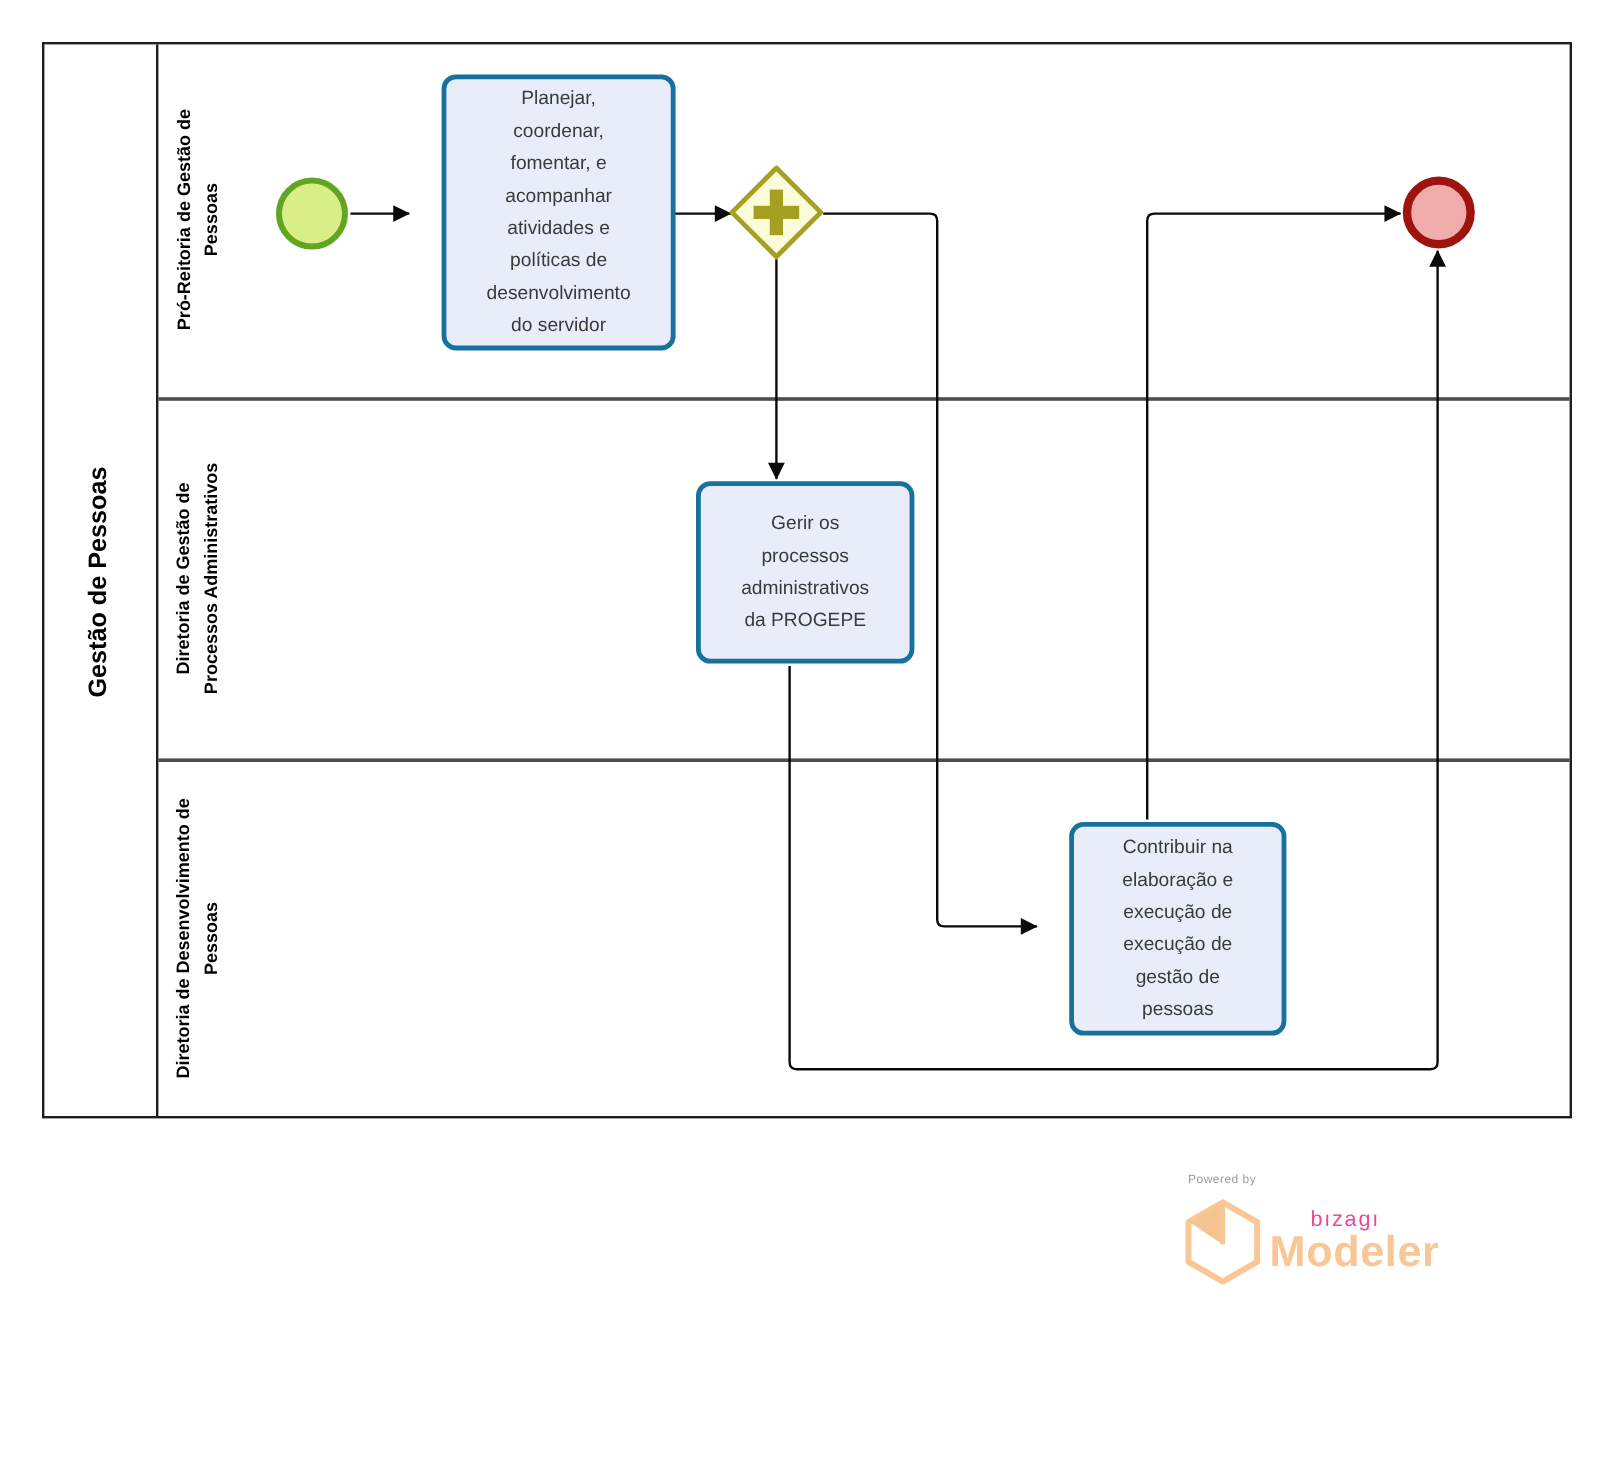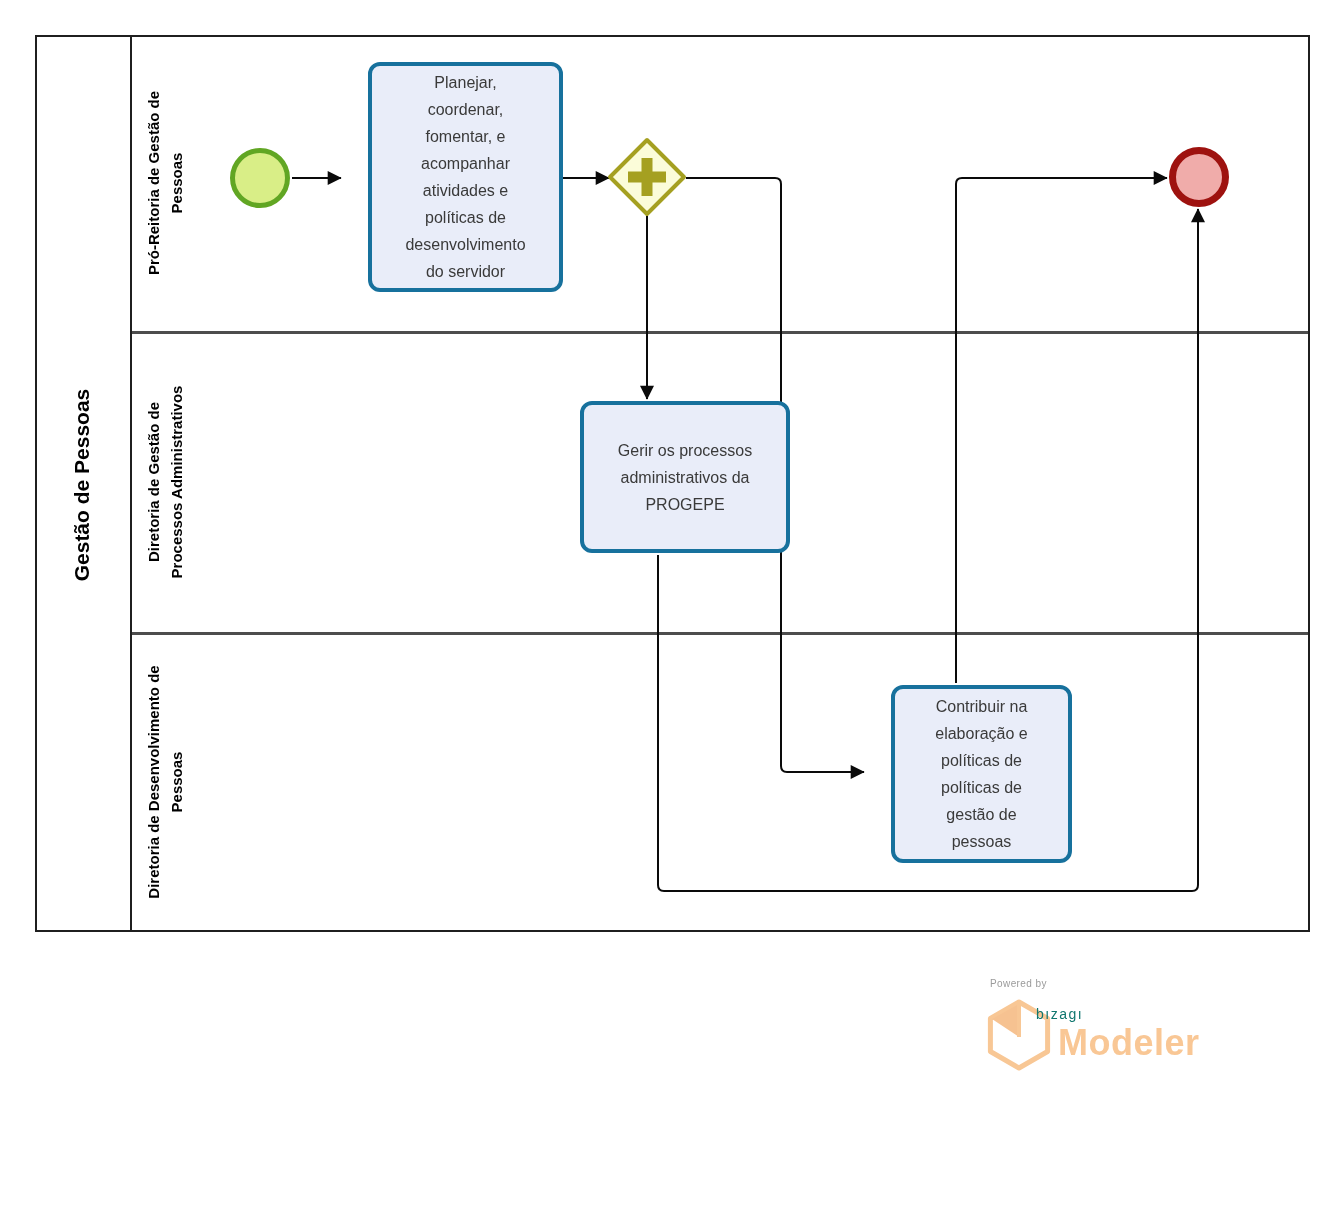--- a/index.html
+++ b/index.html
@@ -46,21 +46,21 @@
     left:1169px;top:147px;width:60px;height:60px;
     border:7px solid #9E120F;background:#F0ACAA;
   }
   .edges{position:absolute;left:0;top:0;width:1342px;height:1224px;pointer-events:none;}
   
   .powered-by{
     position:absolute;left:990px;top:978px;font-size:10px;color:#9B9B9B;
     letter-spacing:.4px;
   }
   .brand-bizagi{
-    position:absolute;left:1036px;top:1006px;font-size:14px;color:#0f766e;
+    position:absolute;left:1092px;top:1006px;font-size:18px;color:#ec4899;
     letter-spacing:1.5px;
   }
   .brand-modeler{
     position:absolute;left:1058px;top:1022px;font-size:36px;font-weight:700;
     color:#F9C795;letter-spacing:.5px;
   }
 </style>
 </head>
 <body>
 
@@ -101,25 +101,25 @@
       </g>
     </g>
   </svg>
 
   <div class="event start-event"></div>
   <div class="event end-event"></div>
 
   <div class="task" style="left:343px;top:62px;width:195px;height:230px">
     <span>Planejar, coordenar, fomentar, e acompanhar atividades e políticas de desenvolvimento do servidor</span>
   </div>
-  <div class="task" style="left:555px;top:401px;width:210px;height:152px">
+  <div class="task" style="left:555px;top:401px;width:182px;height:152px">
     <span>Gerir os processos administrativos da PROGEPE</span>
   </div>
   <div class="task" style="left:866px;top:685px;width:181px;height:178px">
-    <span>Contribuir na elaboração e políticas de políticas de gestão de pessoas</span>
+    <span>Contribuir na elaboração e execução de execução de gestão de pessoas</span>
   </div>
 
   <div class="powered-by">Powered by</div>
   <svg class="edges" style="pointer-events:none" viewBox="0 0 1342 1224">
     <g>
       <polygon points="1019,1002 1047.6,1018.5 1047.6,1051.5 1019,1068 990.4,1051.5 990.4,1018.5" fill="none" stroke="#F8C795" stroke-width="5" stroke-linejoin="round"></polygon>
       <polygon points="1019,1004 992,1019 1019,1037" fill="#F6C291"></polygon>
       <path d="M1019 1004 L1019 1037" stroke="#F8C795" stroke-width="4" fill="none"></path>
     </g>
   </svg>

